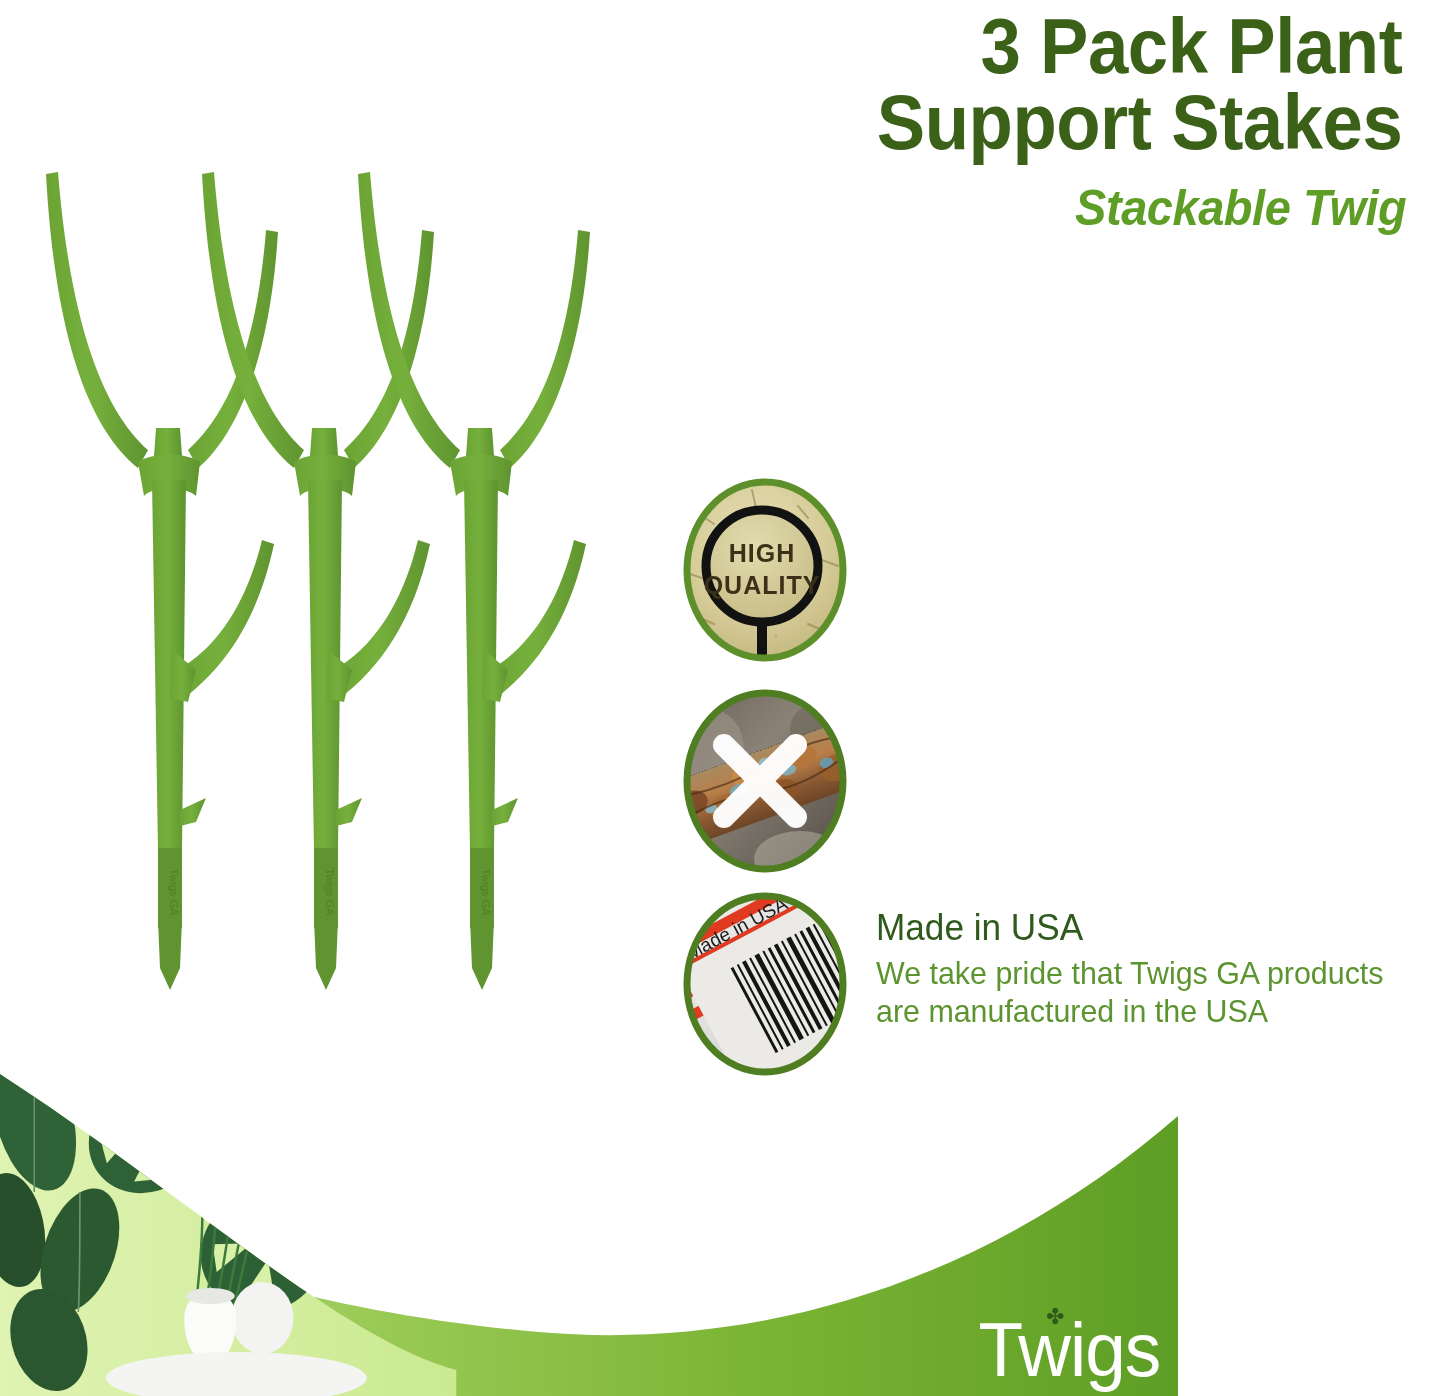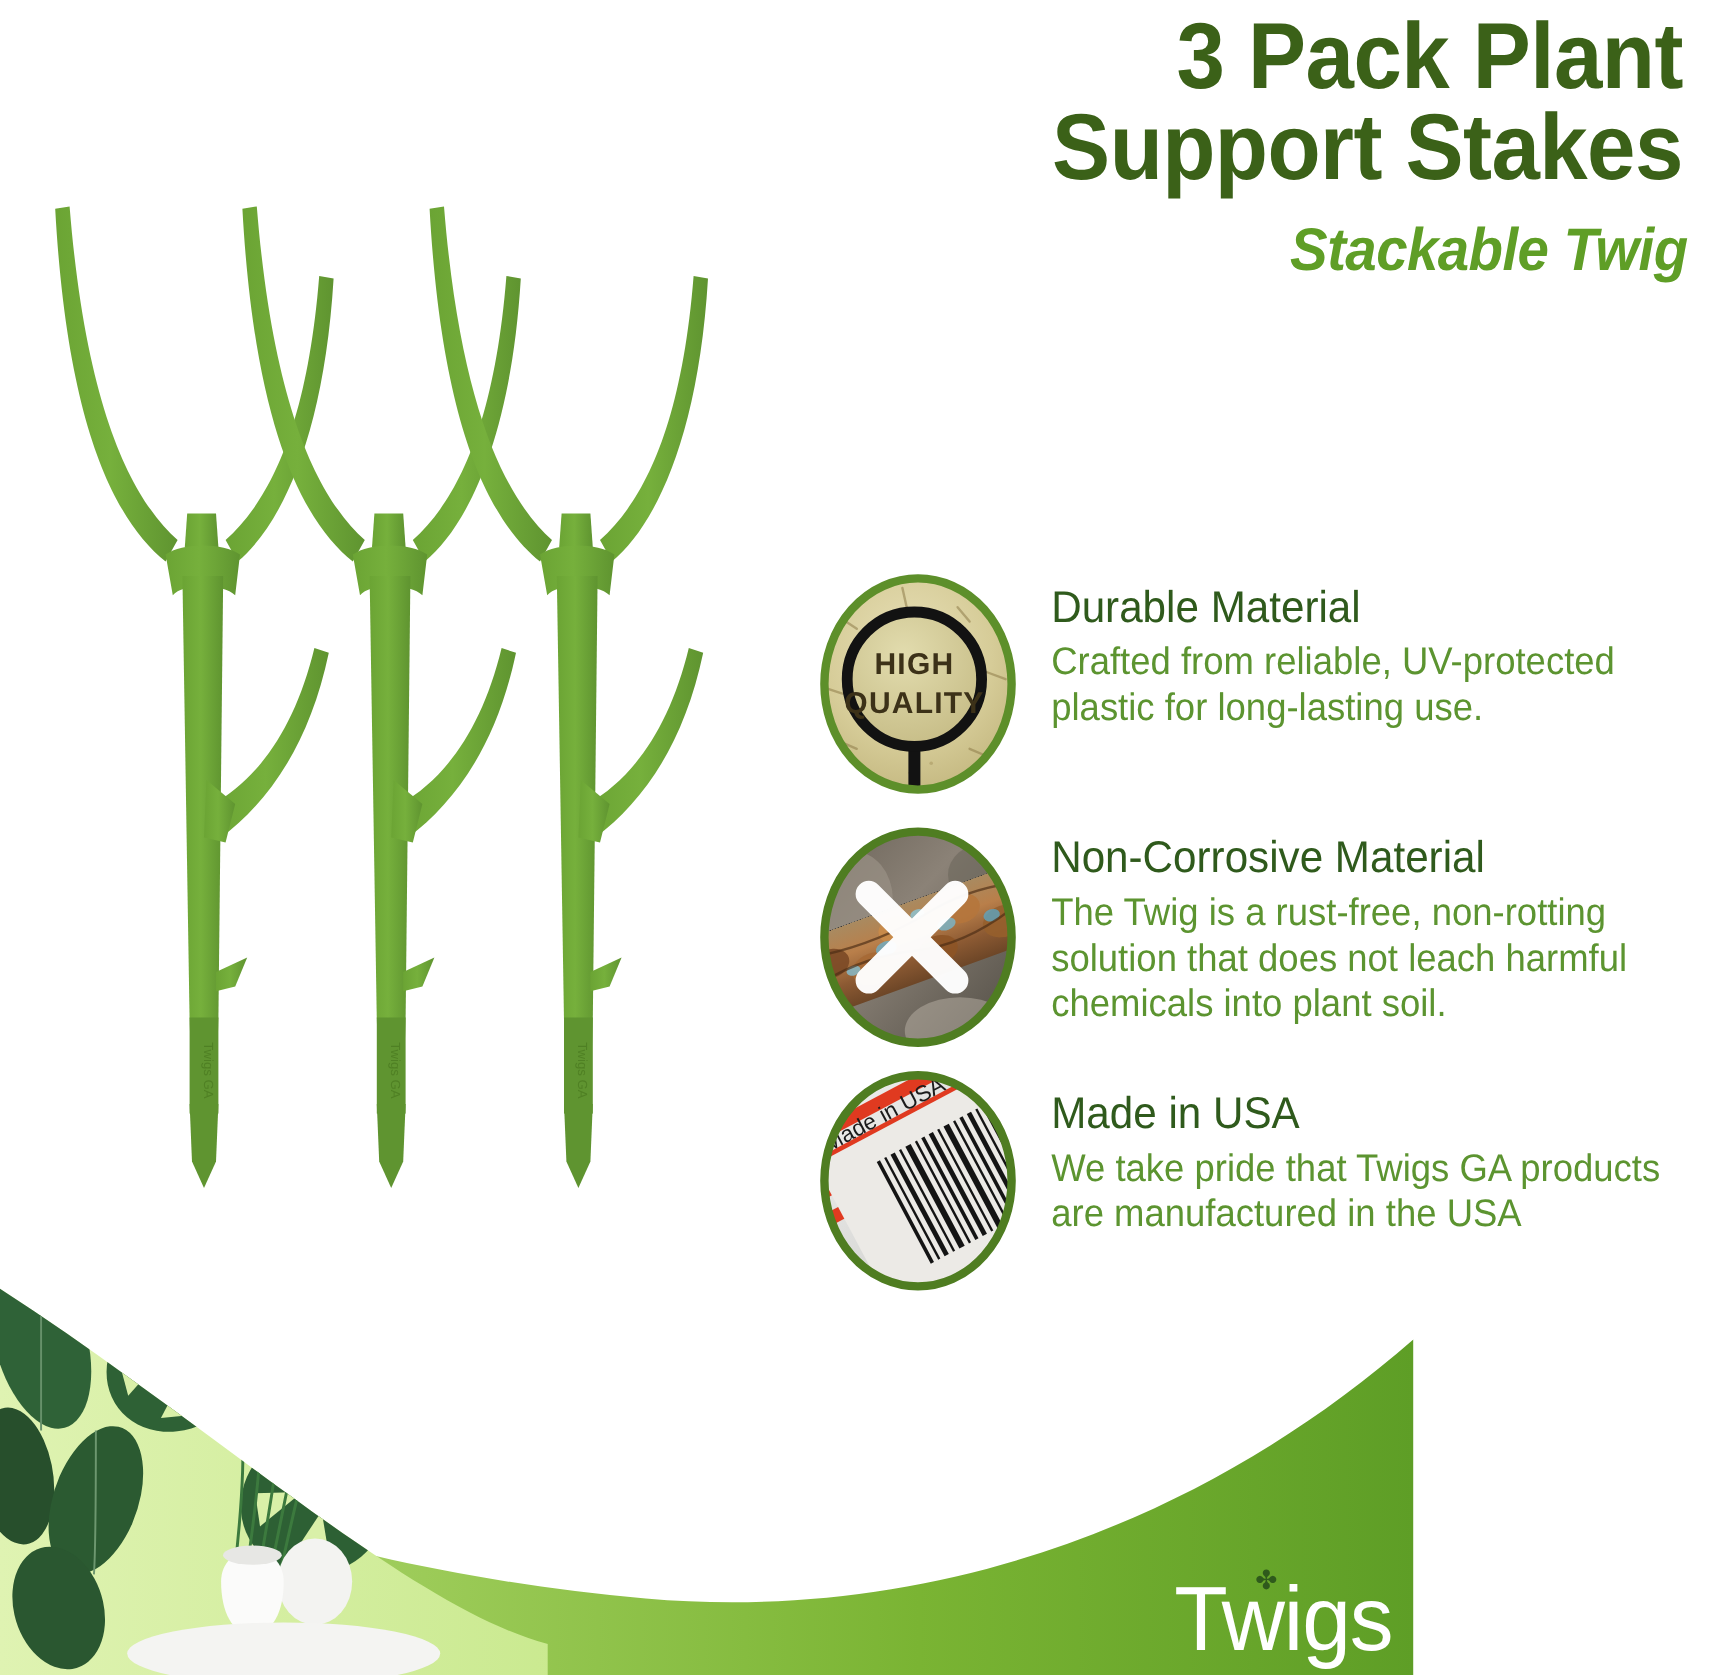--- a/index.html
+++ b/index.html
@@ -189,24 +189,20 @@
 
           <circle cx="82" cy="88" r="56" fill="url(#lensG)"></circle>
 
           <circle cx="82" cy="88" r="56" fill="none" stroke="#121212" stroke-width="9"></circle>
 
           <text x="82" y="84" text-anchor="middle" fill="#3c3118" font-family="Liberation Sans, sans-serif" font-size="25" font-weight="700" letter-spacing="1">HIGH</text>
           <text x="82" y="116" text-anchor="middle" fill="#3c3118" font-family="Liberation Sans, sans-serif" font-size="25" font-weight="700" letter-spacing="1">QUALITY</text>
         </g>
         <ellipse cx="85" cy="92" rx="78" ry="88" fill="none" stroke="#5d8f2a" stroke-width="7"></ellipse>
       </svg>
-    </div>
-    <div class="feature-text">
-      <div class="feature-title">Durable Material</div>
-      <div class="feature-body">Crafted from reliable, UV-protected plastic for long-lasting use.</div>
     </div>
   </div>
 
   <div class="feature" id="feature-1">
     <div class="feature-icon">
       <svg viewBox="0 0 170 185" xmlns="http://www.w3.org/2000/svg">
         <defs>
           <clipPath id="clipRust">
               <ellipse cx="85" cy="92" rx="78" ry="88"></ellipse>
             </clipPath>
@@ -255,24 +251,20 @@
             </g>
           </g>
 
           <g stroke="#ffffff" stroke-width="22" stroke-linecap="round" opacity="0.97">
             <line x1="44" y1="56" x2="116" y2="128"></line>
             <line x1="116" y1="56" x2="44" y2="128"></line>
           </g>
         </g>
         <ellipse cx="85" cy="92" rx="78" ry="88" fill="none" stroke="#4f7d21" stroke-width="7"></ellipse>
       </svg>
-    </div>
-    <div class="feature-text">
-      <div class="feature-title">Non-Corrosive Material</div>
-      <div class="feature-body">The Twig is a rust-free, non-rotting solution that does not leach harmful chemicals into plant soil.</div>
     </div>
   </div>
 
   <div class="feature" id="feature-2">
     <div class="feature-icon">
       <svg viewBox="0 0 170 185" xmlns="http://www.w3.org/2000/svg">
         <defs>
           <clipPath id="clipUSA">
               <ellipse cx="85" cy="92" rx="78" ry="88"></ellipse>
             </clipPath>

